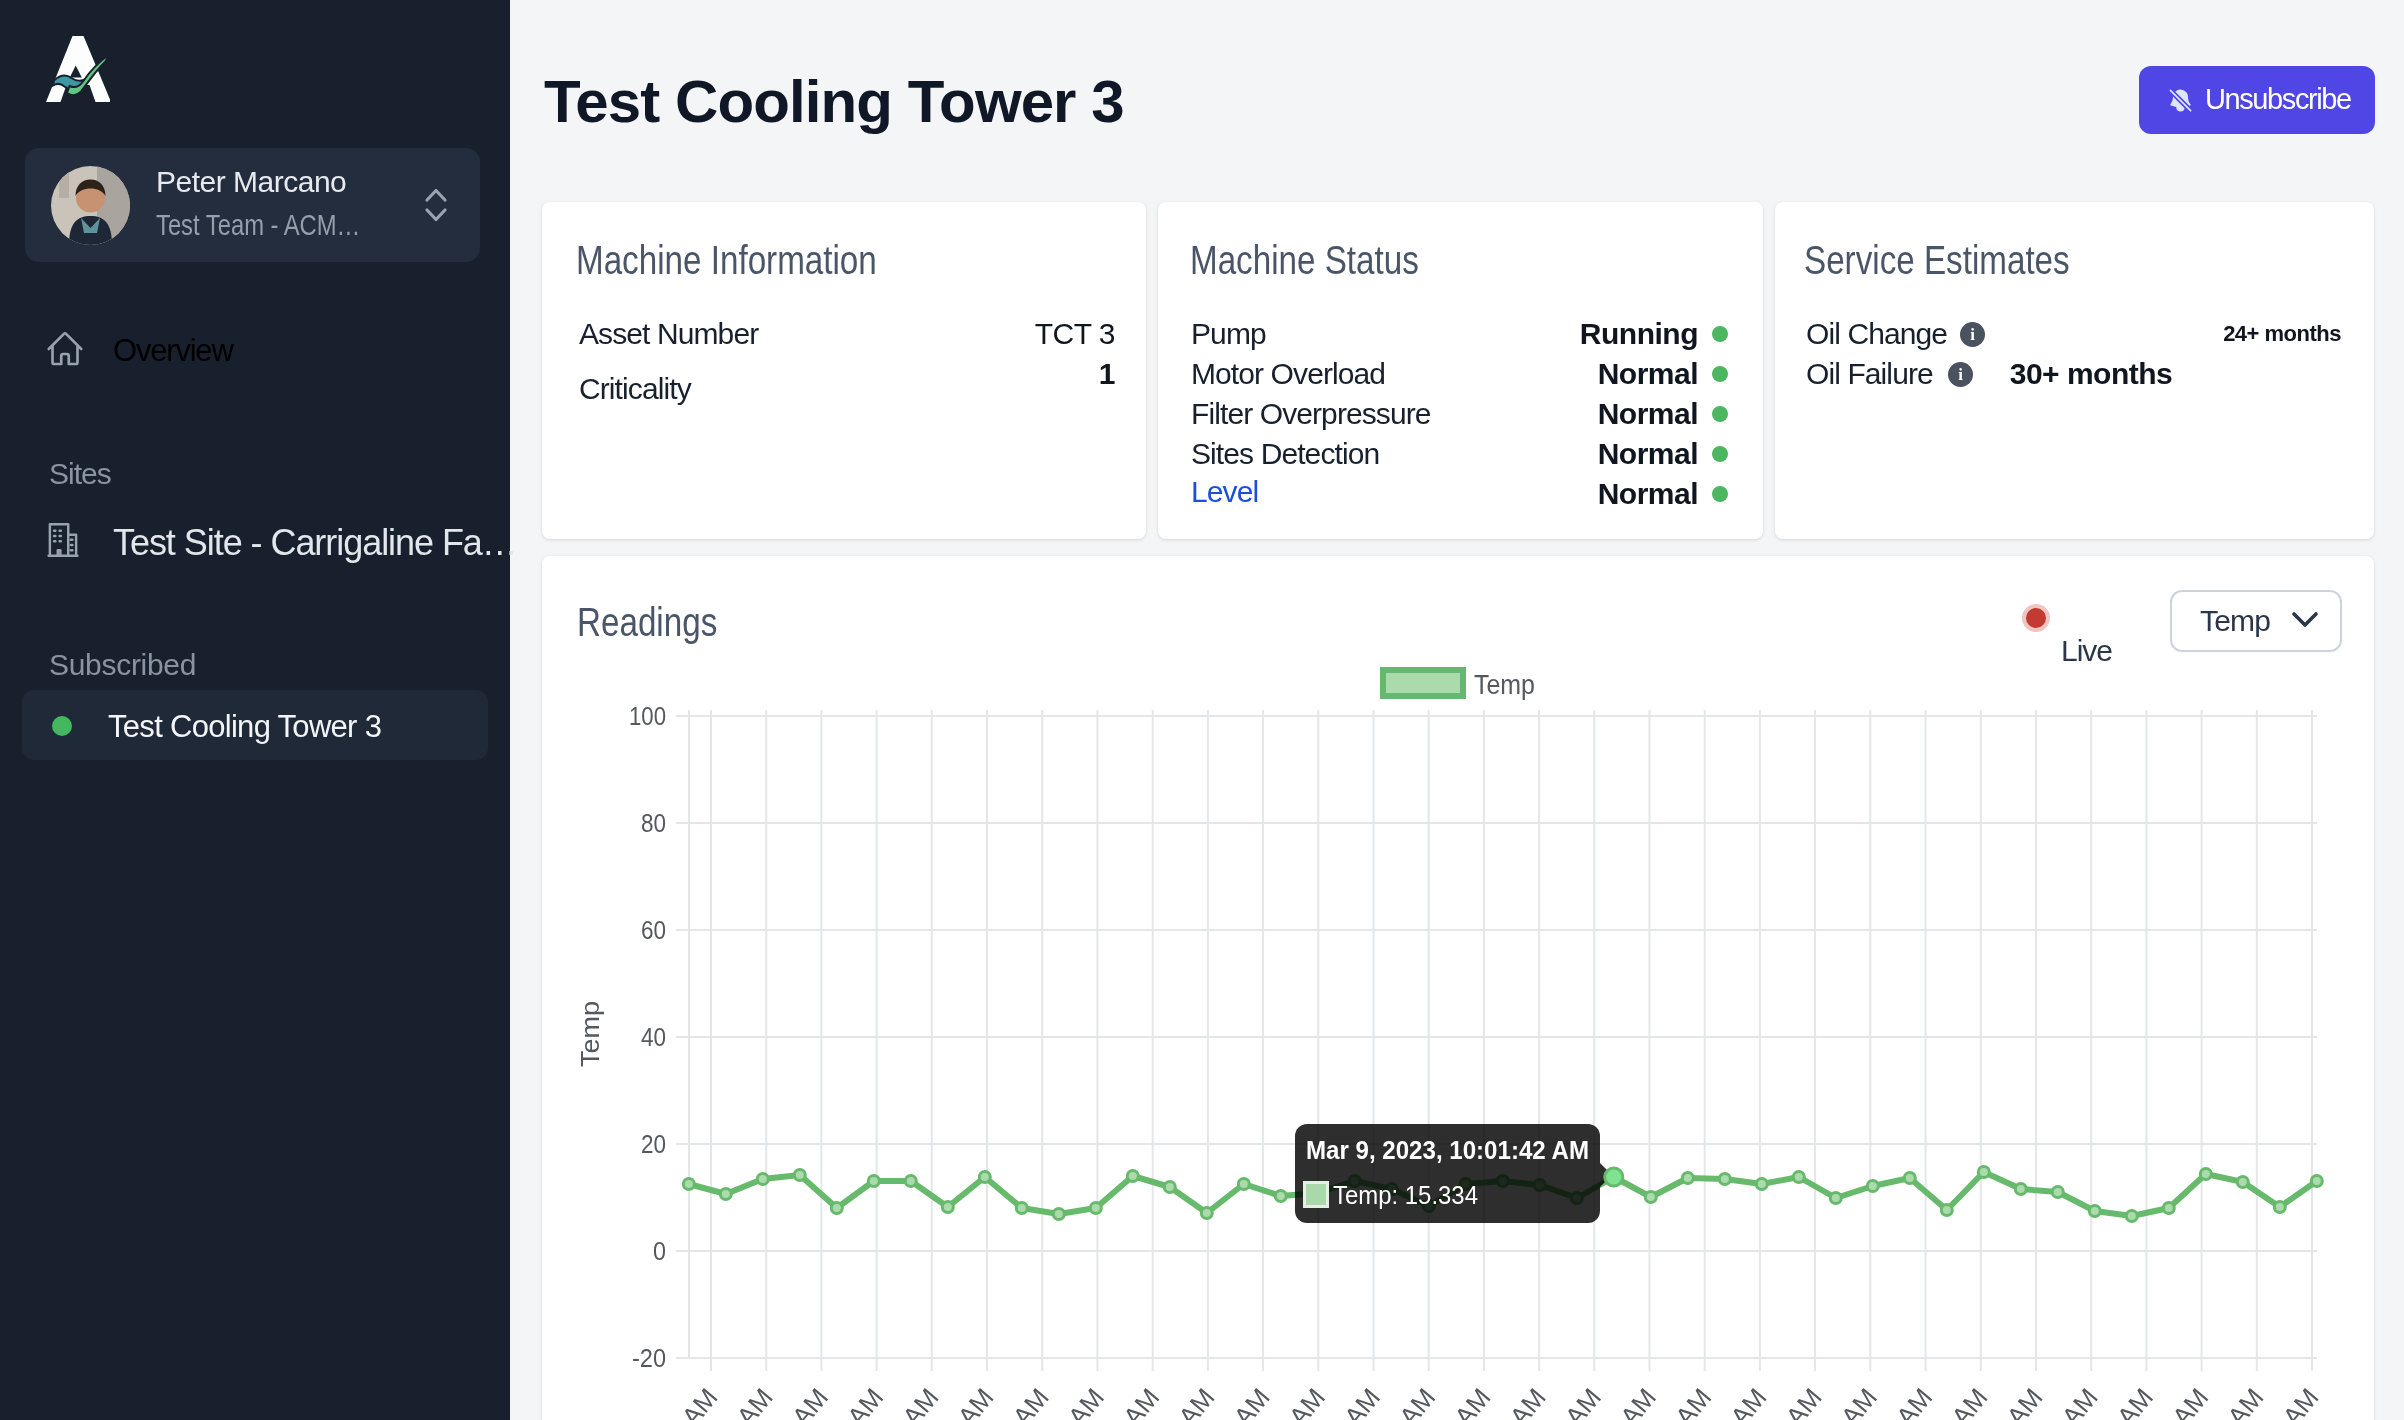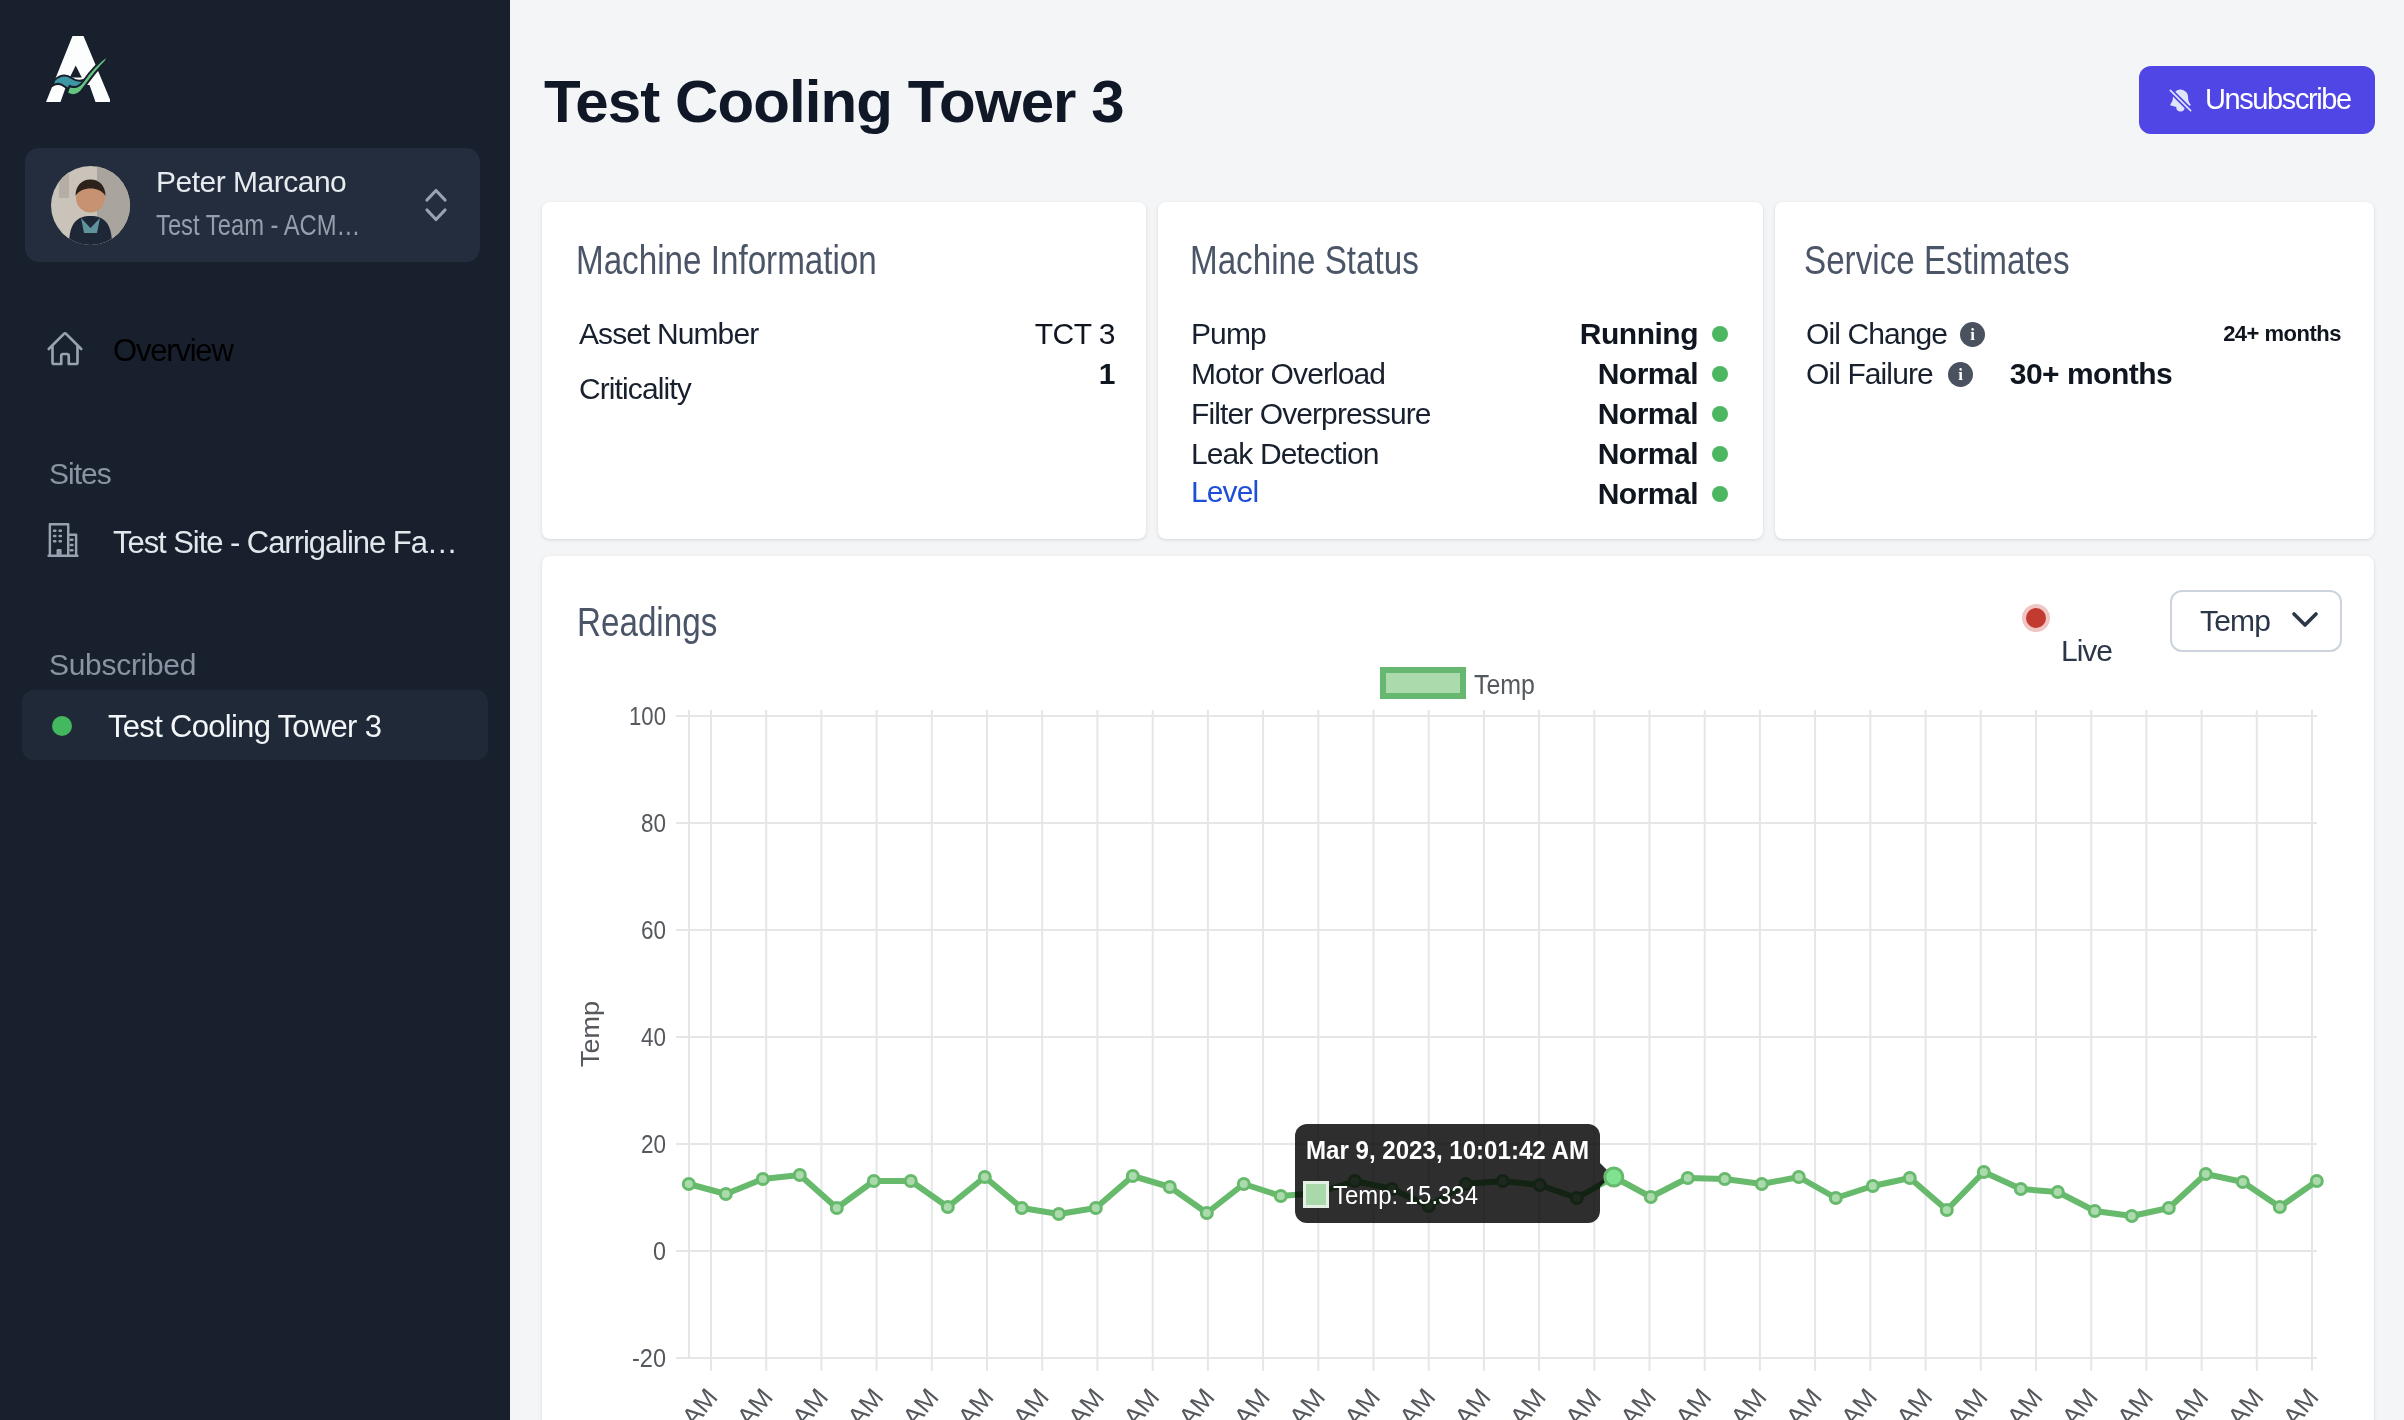--- a/index.html
+++ b/index.html
@@ -39,21 +39,21 @@
       <path d="M6 27 L15 36.5 L24 27"></path>
     </svg></div>
 <div class="abs" style="left:44px;top:329px"><svg width="42" height="40" viewBox="0 0 24 24" fill="none" stroke="#97a1af" stroke-width="1.6" stroke-linecap="round" stroke-linejoin="round">
       <path d="M2.25 12l8.954-8.955a1.126 1.126 0 011.591 0L21.75 12M4.5 9.75v10.125c0 .621.504 1.125 1.125 1.125H9.75v-4.875c0-.621.504-1.125 1.125-1.125h2.25c.621 0 1.125.504 1.125 1.125V21h4.125c.621 0 1.125-.504 1.125-1.125V9.75"></path>
     </svg></div>
 <div class="abs" style="left:113px;top:335px;font-size:31px;line-height:31px;color:#000000;letter-spacing:-1.2px">Overview</div>
 <div class="abs" style="left:49px;top:459px;font-size:30px;line-height:30px;color:#8a93a2;letter-spacing:-1px">Sites</div>
 <div class="abs" style="left:42px;top:517px"><svg width="42" height="46" viewBox="0 0 24 24" fill="none" stroke="#97a1af" stroke-width="1.4" stroke-linecap="round" stroke-linejoin="round">
       <path d="M3.75 21h16.5M4.5 3h10.5v18M4.5 3v18M15 9h4.5v12M6.9 6.75h.75m-.75 3h.75m-.75 3h.75m2.4-6h.75m-.75 3h.75m-.75 3h.75M9 21v-3.2h1.5V21m6-9.2h.9m-.9 3h.9m-.9 3h.9"></path>
     </svg></div>
-<div class="abs" style="left:113px;top:527px;font-size:31px;line-height:31px;color:#e2e7ec;letter-spacing:-1.05px">Test Site - Carrigaline Fa…</div>
+<div class="abs" style="left:113px;top:527px;font-size:36px;line-height:31px;color:#e2e7ec;letter-spacing:-1.05px">Test Site - Carrigaline Fa…</div>
 <div class="abs" style="left:49px;top:650px;font-size:30px;line-height:30px;color:#8a93a2;letter-spacing:-0.3px">Subscribed</div>
 <div class="abs" style="left:22px;top:690px;width:466px;height:70px;border-radius:12px;background:#202938"></div>
 <div class="abs" style="left:52px;top:716px;width:20px;height:20px;border-radius:50%;background:#44b85e"></div>
 <div class="abs" style="left:108px;top:711px;font-size:31px;line-height:31px;font-weight:500;color:#f3f6f9;letter-spacing:-0.7px">Test Cooling Tower 3</div>
 <div class="abs" style="left:544px;top:72px;font-size:60px;line-height:60px;font-weight:bold;color:#101828;letter-spacing:-0.9px">Test Cooling Tower 3</div>
 <div class="abs" style="left:2139px;top:66px;width:236px;height:68px;border-radius:12px;background:#4f46e5"></div>
 <div class="abs" style="left:2167px;top:87px"><svg width="27" height="27" viewBox="0 0 24 24" fill="#dfe3fb">
       <path d="M3.53 2.47a.75.75 0 00-1.06 1.06l18 18a.75.75 0 101.06-1.06l-18-18zM20.57 16.476c-.223.082-.448.161-.674.238L7.319 4.137A6.75 6.75 0 0118.75 9v.75c0 2.123.8 4.057 2.118 5.52a.75.75 0 01-.297 1.206zM5.25 9c0-.184.007-.366.022-.546l10.384 10.384a3.751 3.751 0 01-7.396-1.119 24.585 24.585 0 01-4.831-1.244.75.75 0 01-.298-1.205A8.217 8.217 0 005.25 9.75V9z"></path>
     </svg></div>
 <div class="abs" style="left:2205px;top:85px;font-size:29px;line-height:29px;font-weight:500;color:#fff;letter-spacing:-1.4px">Unsubscribe</div>
@@ -69,21 +69,21 @@
 <div style="position:absolute;left:615px;top:359px;width:500px;text-align:right;font-size:30px;font-weight:bold;color:#10161f;line-height:30px;letter-spacing:-0.5px">1</div>
 <div style="position:absolute;left:1191px;top:319px;font-size:30px;color:#18202e;line-height:30px;letter-spacing:-0.9px">Pump</div>
 <div style="position:absolute;left:1198px;top:319px;width:500px;text-align:right;font-size:30px;font-weight:bold;color:#10161f;line-height:30px;letter-spacing:-0.5px">Running</div>
 <div style="position:absolute;left:1712px;top:326px;width:16px;height:16px;border-radius:50%;background:#4db661"></div>
 <div style="position:absolute;left:1191px;top:359px;font-size:30px;color:#18202e;line-height:30px;letter-spacing:-0.9px">Motor Overload</div>
 <div style="position:absolute;left:1198px;top:359px;width:500px;text-align:right;font-size:30px;font-weight:bold;color:#10161f;line-height:30px;letter-spacing:-0.5px">Normal</div>
 <div style="position:absolute;left:1712px;top:366px;width:16px;height:16px;border-radius:50%;background:#4db661"></div>
 <div style="position:absolute;left:1191px;top:399px;font-size:30px;color:#18202e;line-height:30px;letter-spacing:-0.9px">Filter Overpressure</div>
 <div style="position:absolute;left:1198px;top:399px;width:500px;text-align:right;font-size:30px;font-weight:bold;color:#10161f;line-height:30px;letter-spacing:-0.5px">Normal</div>
 <div style="position:absolute;left:1712px;top:406px;width:16px;height:16px;border-radius:50%;background:#4db661"></div>
-<div style="position:absolute;left:1191px;top:439px;font-size:30px;color:#18202e;line-height:30px;letter-spacing:-0.9px">Leak Detection</div>
+<div style="position:absolute;left:1191px;top:439px;font-size:30px;color:#18202e;line-height:30px;letter-spacing:-0.9px">Sites Detection</div>
 <div style="position:absolute;left:1198px;top:439px;width:500px;text-align:right;font-size:30px;font-weight:bold;color:#10161f;line-height:30px;letter-spacing:-0.5px">Normal</div>
 <div style="position:absolute;left:1712px;top:446px;width:16px;height:16px;border-radius:50%;background:#4db661"></div>
 <div style="position:absolute;left:1191px;top:477px;font-size:30px;color:#1d4ed8;line-height:30px;letter-spacing:-0.9px">Level</div>
 <div style="position:absolute;left:1198px;top:479px;width:500px;text-align:right;font-size:30px;font-weight:bold;color:#10161f;line-height:30px;letter-spacing:-0.5px">Normal</div>
 <div style="position:absolute;left:1712px;top:486px;width:16px;height:16px;border-radius:50%;background:#4db661"></div>
 <div style="position:absolute;left:1806px;top:319px;font-size:30px;color:#18202e;line-height:30px;letter-spacing:-0.9px">Oil Change</div>
 <div style="position:absolute;left:1841px;top:319px;width:500px;text-align:right;font-size:22px;font-weight:bold;color:#10161f;line-height:30px;letter-spacing:-0.5px">24+ months</div>
 <div style="position:absolute;left:1806px;top:359px;font-size:30px;color:#18202e;line-height:30px;letter-spacing:-0.9px">Oil Failure</div>
 <div style="position:absolute;left:1841px;top:359px;width:500px;text-align:center;font-size:30px;font-weight:bold;color:#10161f;line-height:30px;letter-spacing:-0.5px">30+ months</div>
 <div style="position:absolute;left:1960px;top:322px;width:25px;height:25px;border-radius:50%;background:#4a5260"></div>

